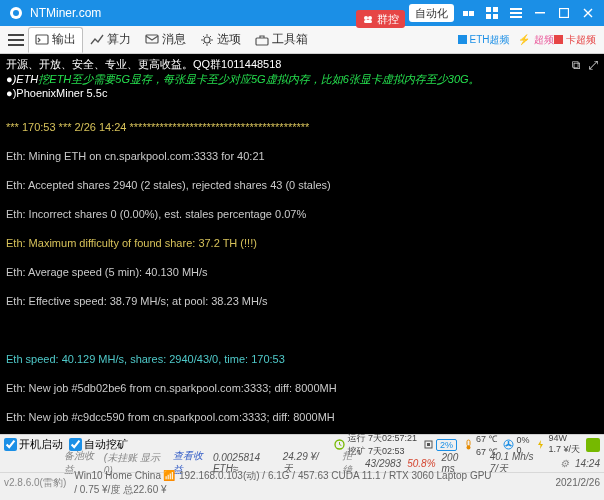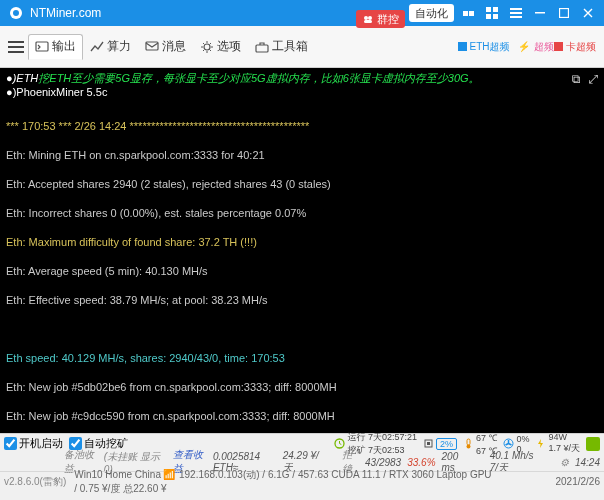--- a/index.html
+++ b/index.html
@@ -9,21 +9,21 @@
 .titlebar .logo { width: 16px; height: 16px; margin: 0 4px; }
 .titlebar .title { font-size: 12px; flex: 0 0 auto; margin-left: 2px; }
 .titlebar .spacer { flex: 1; }
 .pill { display: inline-flex; align-items: center; height: 18px; border-radius: 3px; padding: 0 6px; font-size: 11px; margin: 0 2px; }
 .pill.red { background: #e64545; margin-top: 12px; }
 .pill.white { background: #fff; color: #333; }
 .win-btn { width: 24px; height: 26px; display: inline-flex; align-items: center; justify-content: center; font-size: 12px; }
 .grid-icon { display: inline-flex; gap: 1px; }
 .grid-icon span { width: 5px; height: 5px; background: #fff; display: block; }
 
-.toolbar { height: 42px; background: #f7f7f7; border-bottom: 1px solid #d0d0d0; display: flex; align-items: center; padding: 0 4px; }
+.toolbar { height: 28px; background: #f7f7f7; border-bottom: 1px solid #d0d0d0; display: flex; align-items: center; padding: 0 4px; }
 .toolbar .left { display: flex; align-items: center; }
 .menu-btn { width: 16px; height: 16px; display: inline-flex; flex-direction: column; justify-content: space-between; padding: 2px 0; margin: 0 4px; }
 .menu-btn span { height: 2px; background: #444; display: block; }
 .tab { display: inline-flex; align-items: center; padding: 0 6px; height: 26px; font-size: 12px; color: #333; border: 1px solid transparent; }
 .tab.active { border: 1px solid #c0c0c0; border-bottom: 1px solid #f7f7f7; background: #fff; border-radius: 3px 3px 0 0; }
 .tab .ico { width: 14px; height: 14px; margin-right: 3px; display: inline-block; }
 .toolbar .right { margin-left: auto; display: flex; flex-direction: row; align-items: flex-end; font-size: 10px; line-height: 12px; margin-right: 4px; }
 .toolbar .right .line { display: flex; align-items: center; gap: 3px; }
 .sq { width: 9px; height: 9px; display: inline-block; }
 
@@ -175,20 +175,21 @@
         <span style="color:#ea5b9c">超频</span>
       </div>
     <div class="line">
         <span class="sq" style="background:#e64545"></span>
         <span style="color:#e64545">卡超频</span>
       </div>
   </div>
 </div>
 
 <div class="banner">
+  <div class="line1">开源、开放、安全、专业、更高收益。QQ群1011448518</div>
   <div class="line2"><span>●)ETH</span><span class="green">挖ETH至少需要5G显存，每张显卡至少对应5G虚拟内存，比如6张显卡虚拟内存至少30G。</span></div>
   <div class="line3">●)PhoenixMiner 5.5c</div>
   <div class="tb-icons">
     <span>⧉</span>
     <span>⤢</span>
   </div>
 </div>
 
 <div class="terminal">
 <span class="yellow">*** 170:53 *** 2/26 14:24 ******************************************</span>
@@ -294,21 +295,21 @@
     <span style="width:64px"></span>
     <span class="lbl">备池收益</span>
     <span class="lbl">(未挂账 显示 0)</span>
     <span style="flex:1"></span>
     <span class="val">查看收益</span>
     <span>0.0025814 ETH≈</span>
     <span>24.29 ¥/天</span>
     <span style="width:10px"></span>
     <span class="lbl">拒绝</span>
     <span>43/2983</span>
-    <span style="color:#d4442e">33.6%</span>
+    <span style="color:#d4442e">50.8%</span>
     <span>200 ms</span>
     <span style="width:10px"></span>
     <span>40.1 Mh/s 7/天</span>
     <span style="width:4px"></span>
     <span style="color:#888">⚙</span>
     <span>14:24</span>
   </div>
   <div class="footer-row bot">
     <span class="ver">v2.8.6.0(雷豹)</span>
     <span class="sys"><span>Win10 Home China 📶 192.168.0.103(动) / 6.1G / 457.63 CUDA 11.1 / RTX 3060 Laptop GPU</span><br><span>/ 0.75 ¥/度    总22.60 ¥</span></span>

